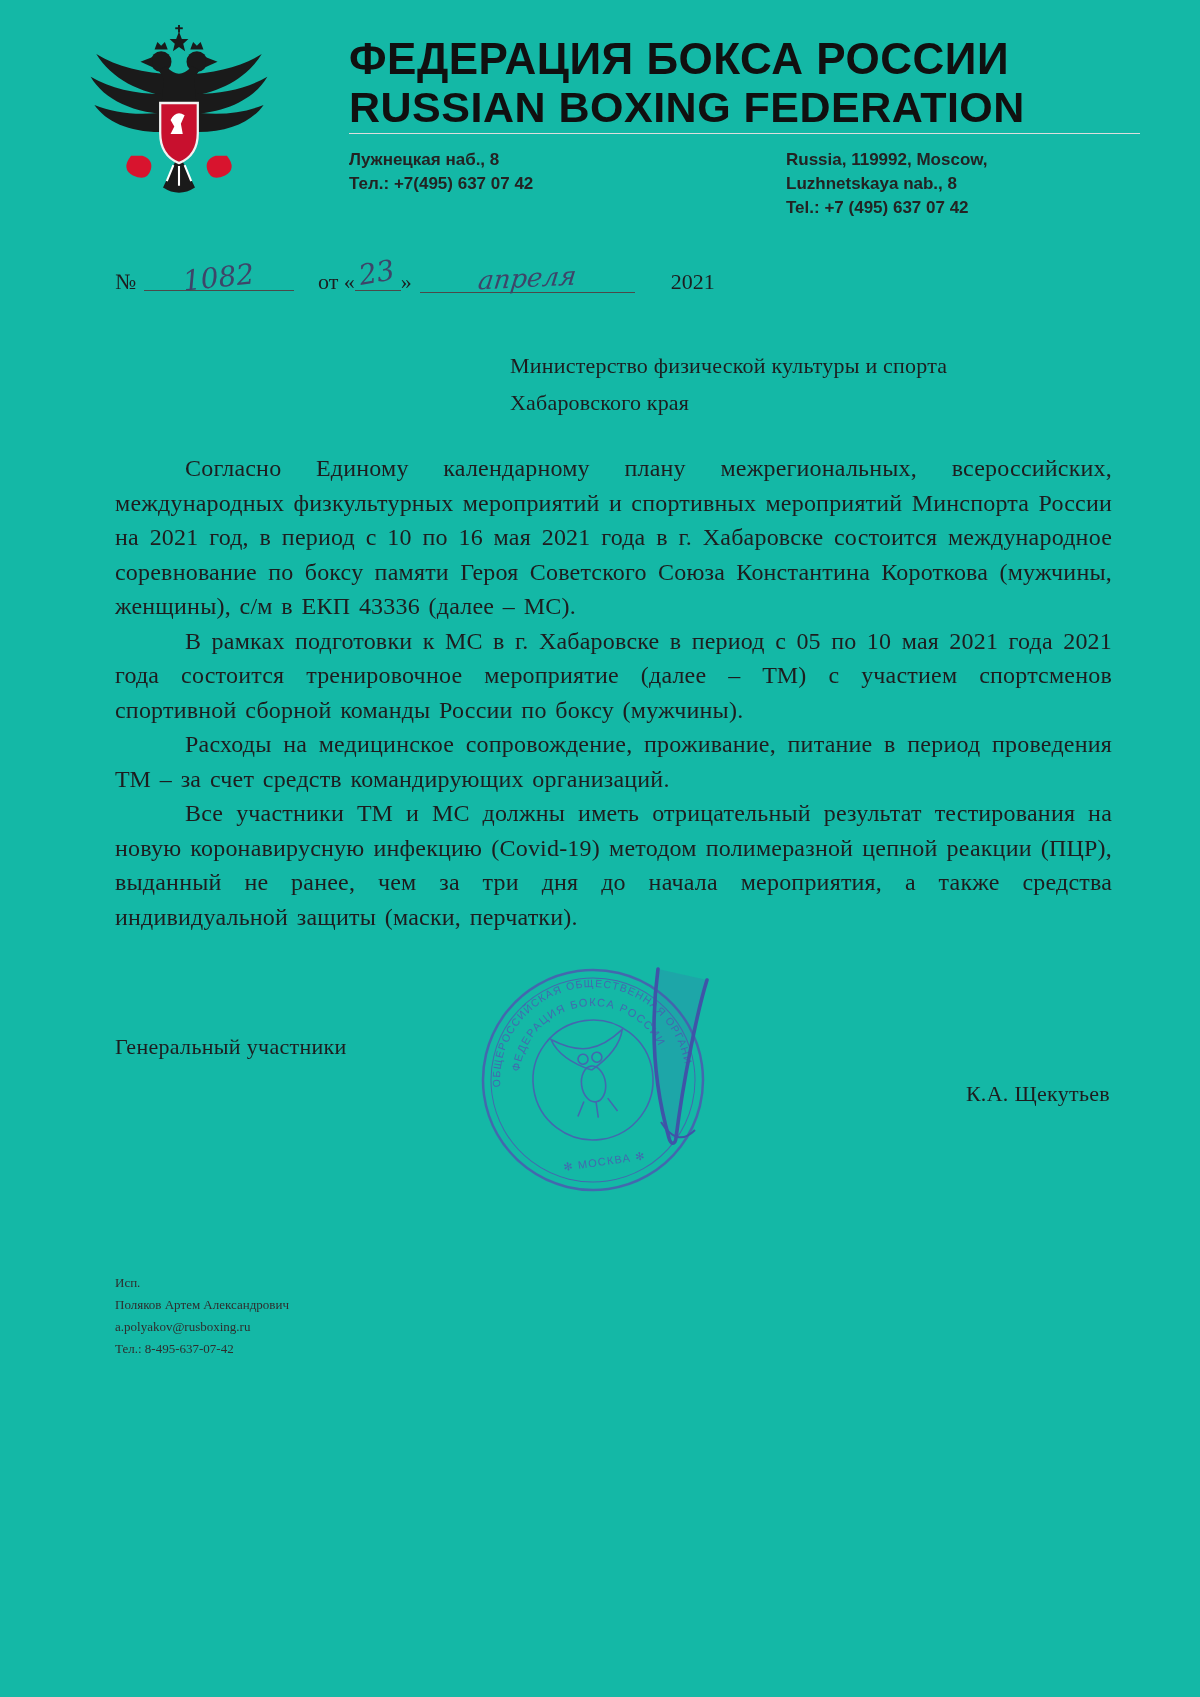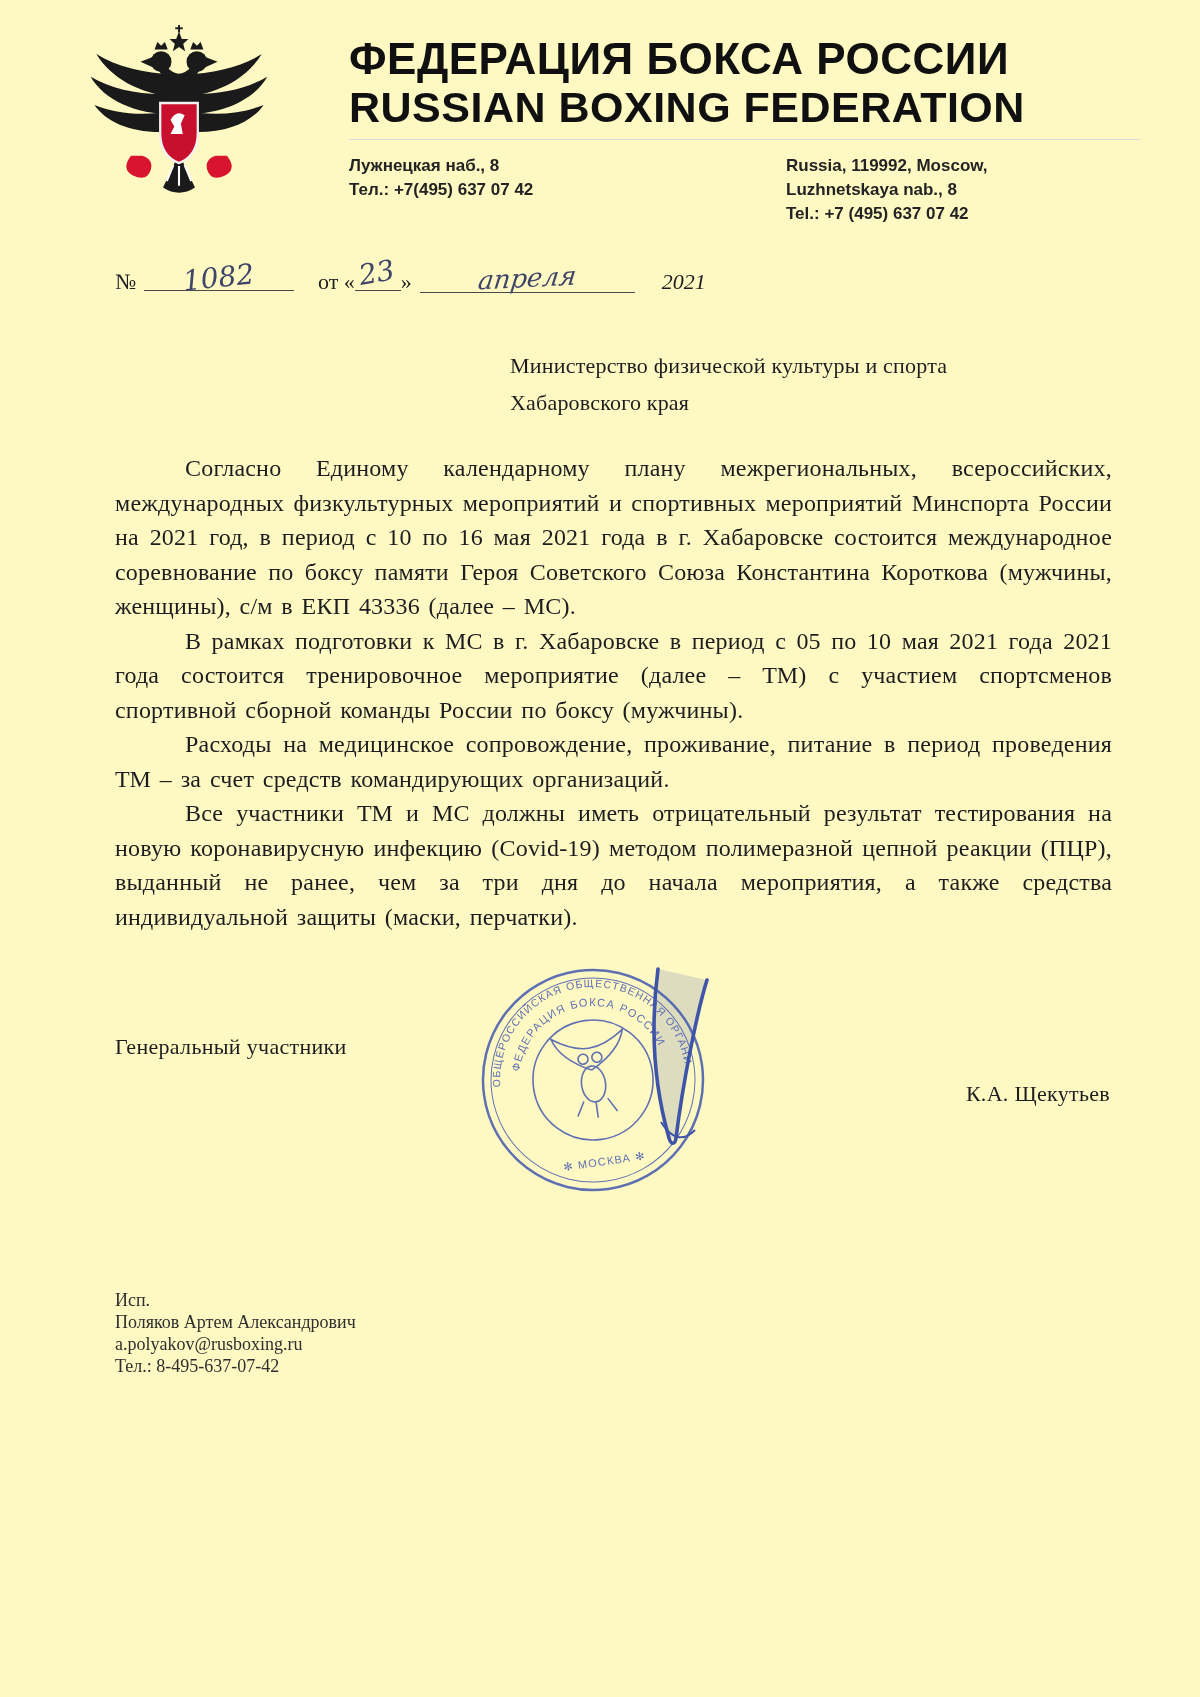--- a/index.html
+++ b/index.html
@@ -1,40 +1,40 @@
 <!DOCTYPE html>
 <html><head>
 <meta charset="utf-8">
 <style>
   * { margin:0; padding:0; box-sizing:border-box; }
   html,body { background:#ffffff; }
   .page {
     position:relative;
     width:1200px; height:1697px;
     margin:0 auto;
-    background:#fef9c3;
+    background:#14b8a6;
     font-family:"Liberation Serif","DejaVu Serif",serif;
     color:#1d1d1f;
     overflow:hidden;
   }
 
   
   .letterhead { display:flex; padding:24px 60px 0 85px; gap:26px; }
   .logo-box { width:188px; flex:0 0 188px; }
   .head-text { flex:1; padding-left:50px; padding-top:10px; }
   .title-ru {
     font-family:"Liberation Sans","DejaVu Sans",sans-serif;
     font-weight:bold; font-size:44px; line-height:1.12;
     letter-spacing:0.5px; color:#101010;
   }
   .title-en {
     font-family:"Liberation Sans","DejaVu Sans",sans-serif;
     font-weight:bold; font-size:43px; line-height:1.12;
     letter-spacing:0.5px; color:#101010;
-    padding-bottom:8px; border-bottom:1px solid #dddddd;
+    padding-bottom:2px; border-bottom:1px solid #dddddd;
   }
   .addresses { display:flex; margin-top:14px; }
   .addr-col {
     font-family:"Liberation Sans","DejaVu Sans",sans-serif;
     font-weight:bold; font-size:17px; line-height:24px; color:#232323;
   }
   .addr-ru { flex:0 0 425px; }
   .addr-en { flex:1;margin-left:12px; }
 
   
@@ -47,21 +47,21 @@
   .blank-day { width:46px; }
   .blank-month { width:215px; margin:0 12px 0 8px; }
   .hw {
     font-family:"DejaVu Serif","Liberation Serif",serif;
     font-style:italic; color:#3e4569; font-size:28px;
   }
   .tilt-num { display:inline-block; transform:rotate(-6deg) translateY(-2px); }
   .tilt-day { display:inline-block; transform:rotate(-10deg) translateY(-7px); }
   .tilt-month { display:inline-block; transform:rotate(-3deg) skewX(-10deg) translateY(-2px); font-size:26px; }
   .ref-from { margin-left:14px; }
-  .ref-year { margin-left:15px;font-style:italic; }
+  .ref-year { margin-left:24px; }
 
   
   .recipient {
     margin:52px 88px 0 510px;
     font-size:22px; line-height:37px; text-align:left; letter-spacing:0.2px;
   }
   .recipient .r2 { padding-right:28px; }
 
   
   .letter-body {
@@ -71,21 +71,21 @@
   }
   .letter-body p { text-indent:70px; margin:0; }
 
   
   .sig-row { position:relative; margin:96px 88px 0 115px; height:232px; }
   .sig-position { position:absolute; left:0; top:4px; font-size:22px; letter-spacing:0.3px; }
   .sig-name { position:absolute; right:2px; top:4px; font-size:22px; letter-spacing:0.3px;margin-top:47px; }
   .stamp-wrap { position:absolute; left:360px; top:-78px; width:260px; height:260px; }
 
   
-  .exec-footer { margin:27px 0 0 115px; font-size:18px; line-height:22px; color:#2e2e2e; }
+  .exec-footer { margin:10px 0 0 115px; font-size:13px; line-height:22px; color:#2e2e2e; }
 </style>
 </head>
 <body>
 
 <div class="page">
 
   <header class="letterhead">
     <div class="logo-box">
       <svg width="188" height="205" viewBox="0 0 200 218">
 

